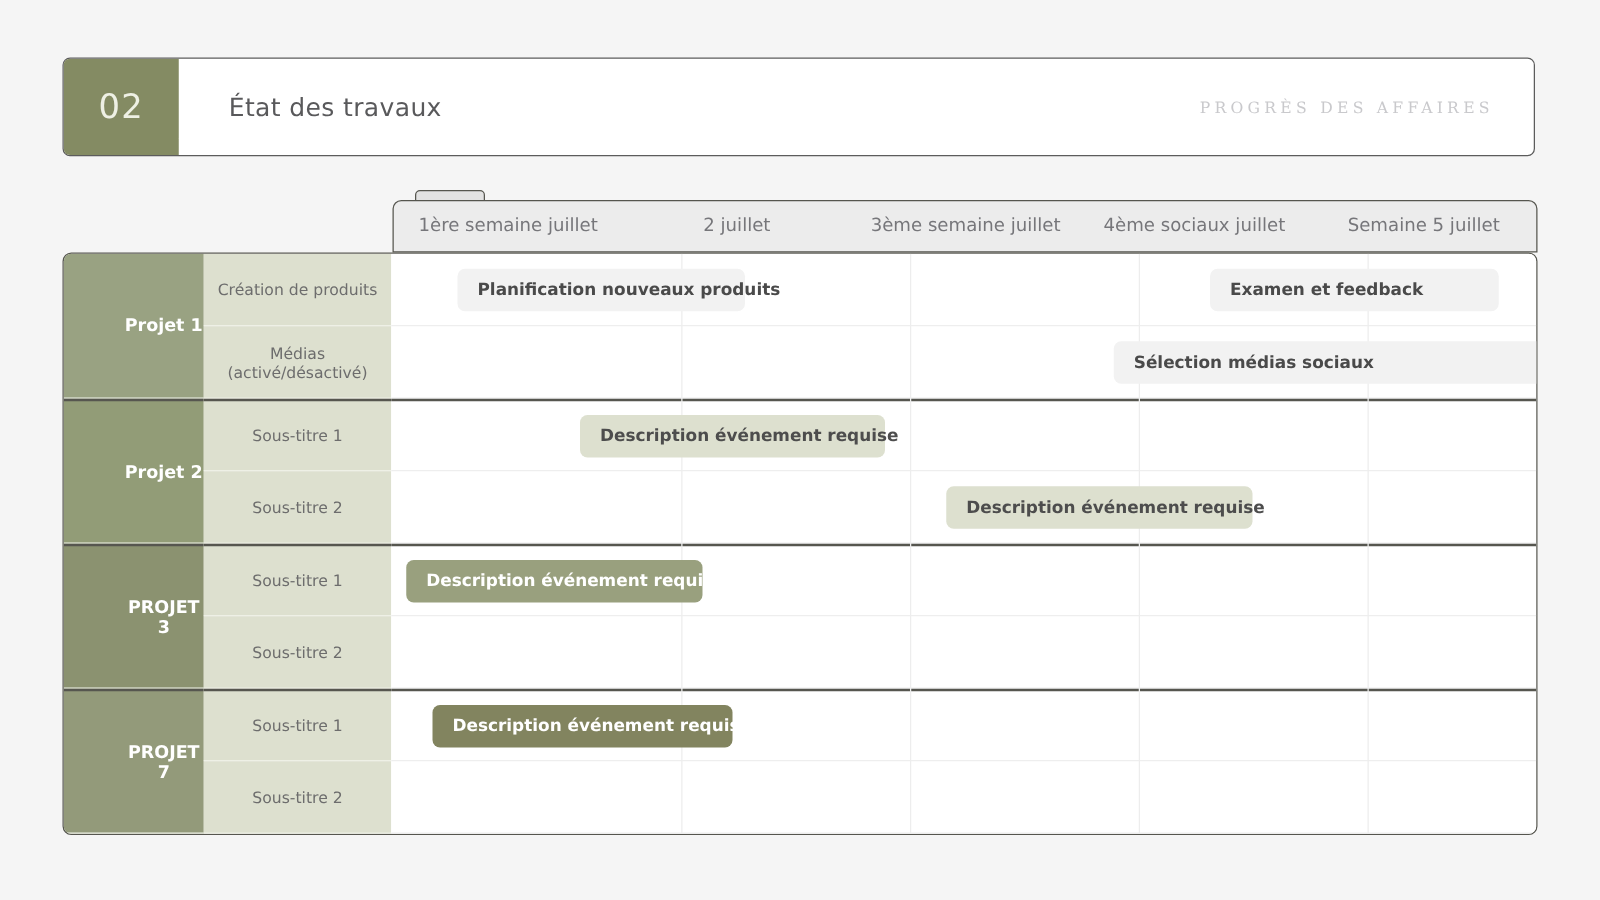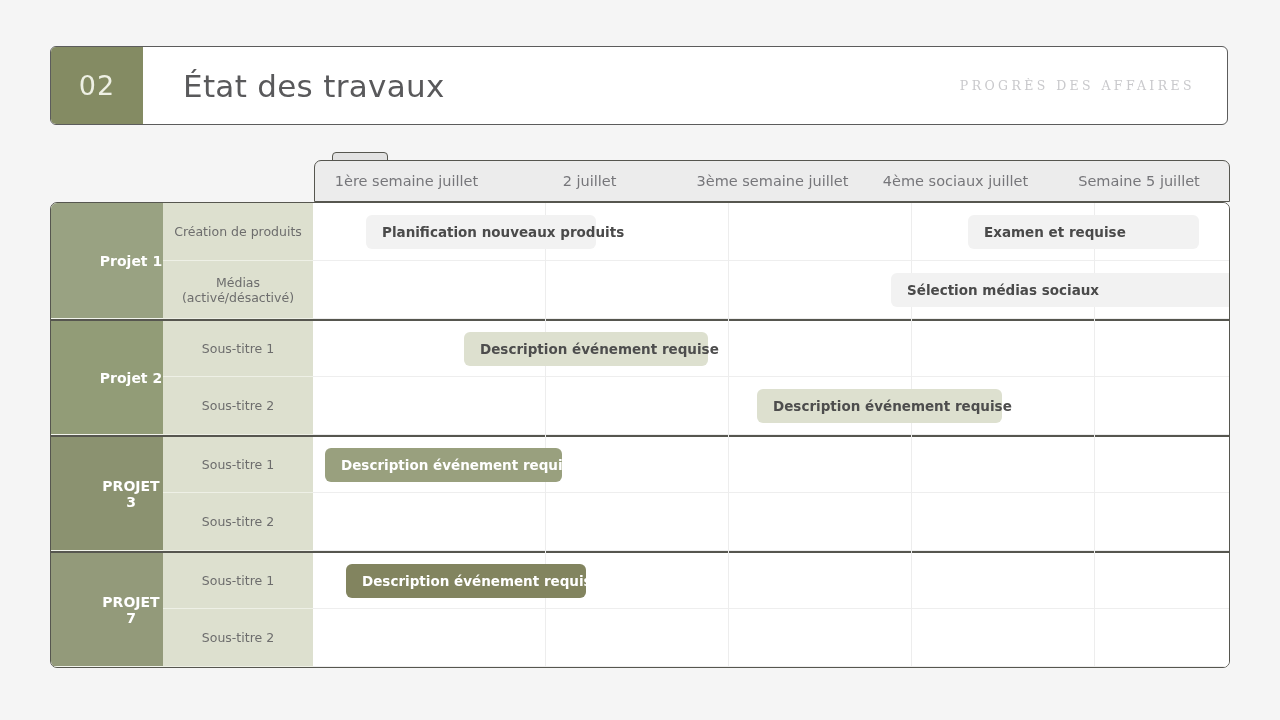--- a/index.html
+++ b/index.html
@@ -53,21 +53,21 @@
   }
   .hdr-badge-num {
     font-size: 27px;
     color: #eef0e4;
     letter-spacing: 1px;
     font-weight: 400;
     font-family: "DejaVu Sans", sans-serif;
   }
   .hdr-title {
     margin-left: 40px;
-    font-size: 31px;
+    font-size: 20px;
     color: #59595b;
     font-weight: 400;
     letter-spacing: 0.3px;
     white-space: nowrap;
   }
   .hdr-kicker {
     margin-left: auto;
     margin-right: 32px;
     font-family: "DejaVu Serif", "Liberation Serif", serif;
     font-size: 12.5px;
@@ -290,21 +290,21 @@
         <div class="sub-cell" style="height: 58px; flex: 0 0 auto;">
           <span>Sous-titre 2</span>
         </div>
       </div>
     <div class="col-grid" id="col-grid">
         <div class="grid-row" style="height: 58px; flex: 0 0 auto;">
           <div class="bar gray" style="left: 53px; width: 230px;">
             <span>Planification nouveaux produits</span>
           </div>
           <div class="bar gray" style="left: 655px; width: 231px;">
-            <span>Examen et requise</span>
+            <span>Examen et feedback</span>
           </div>
         </div>
         <div class="grid-row" style="height: 58px; flex: 0 0 auto;">
           <div class="bar gray" style="left: 578px; width: 345px;">
             <span>Sélection médias sociaux</span>
           </div>
         </div>
         <div class="grid-row dark-top" style="height: 58px; flex: 0 0 auto;">
           <div class="bar sage" style="left: 151px; width: 244px;">
             <span>Description événement requise</span>

